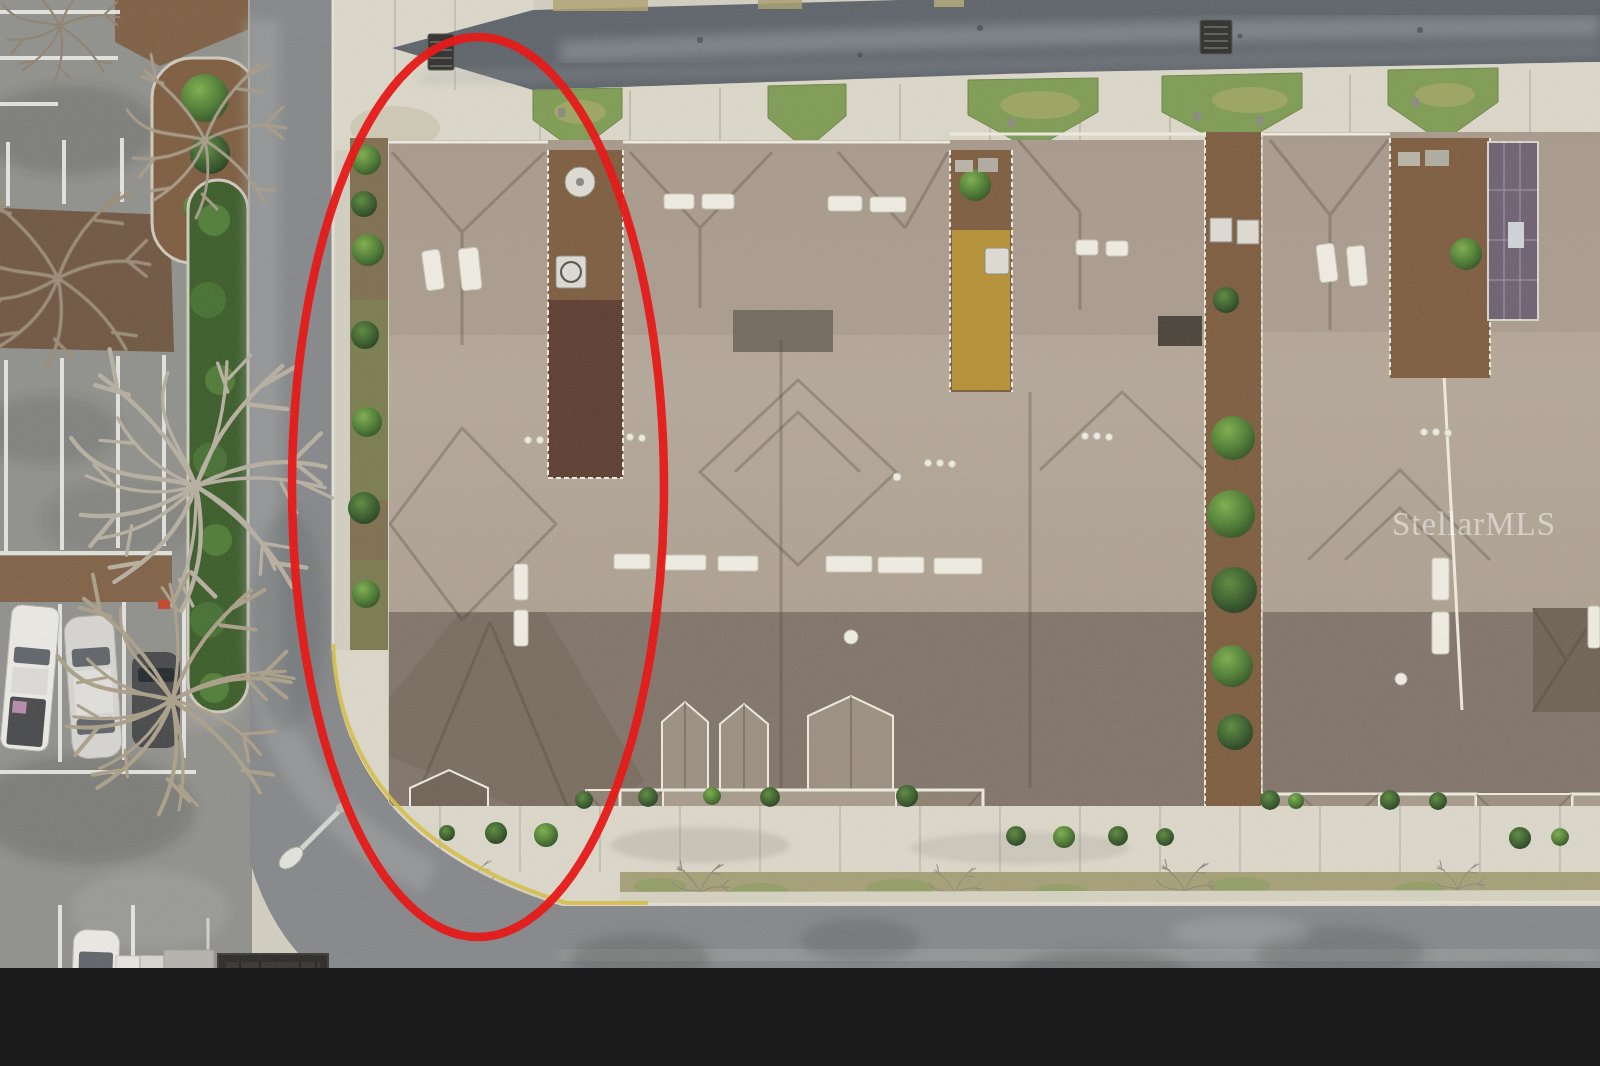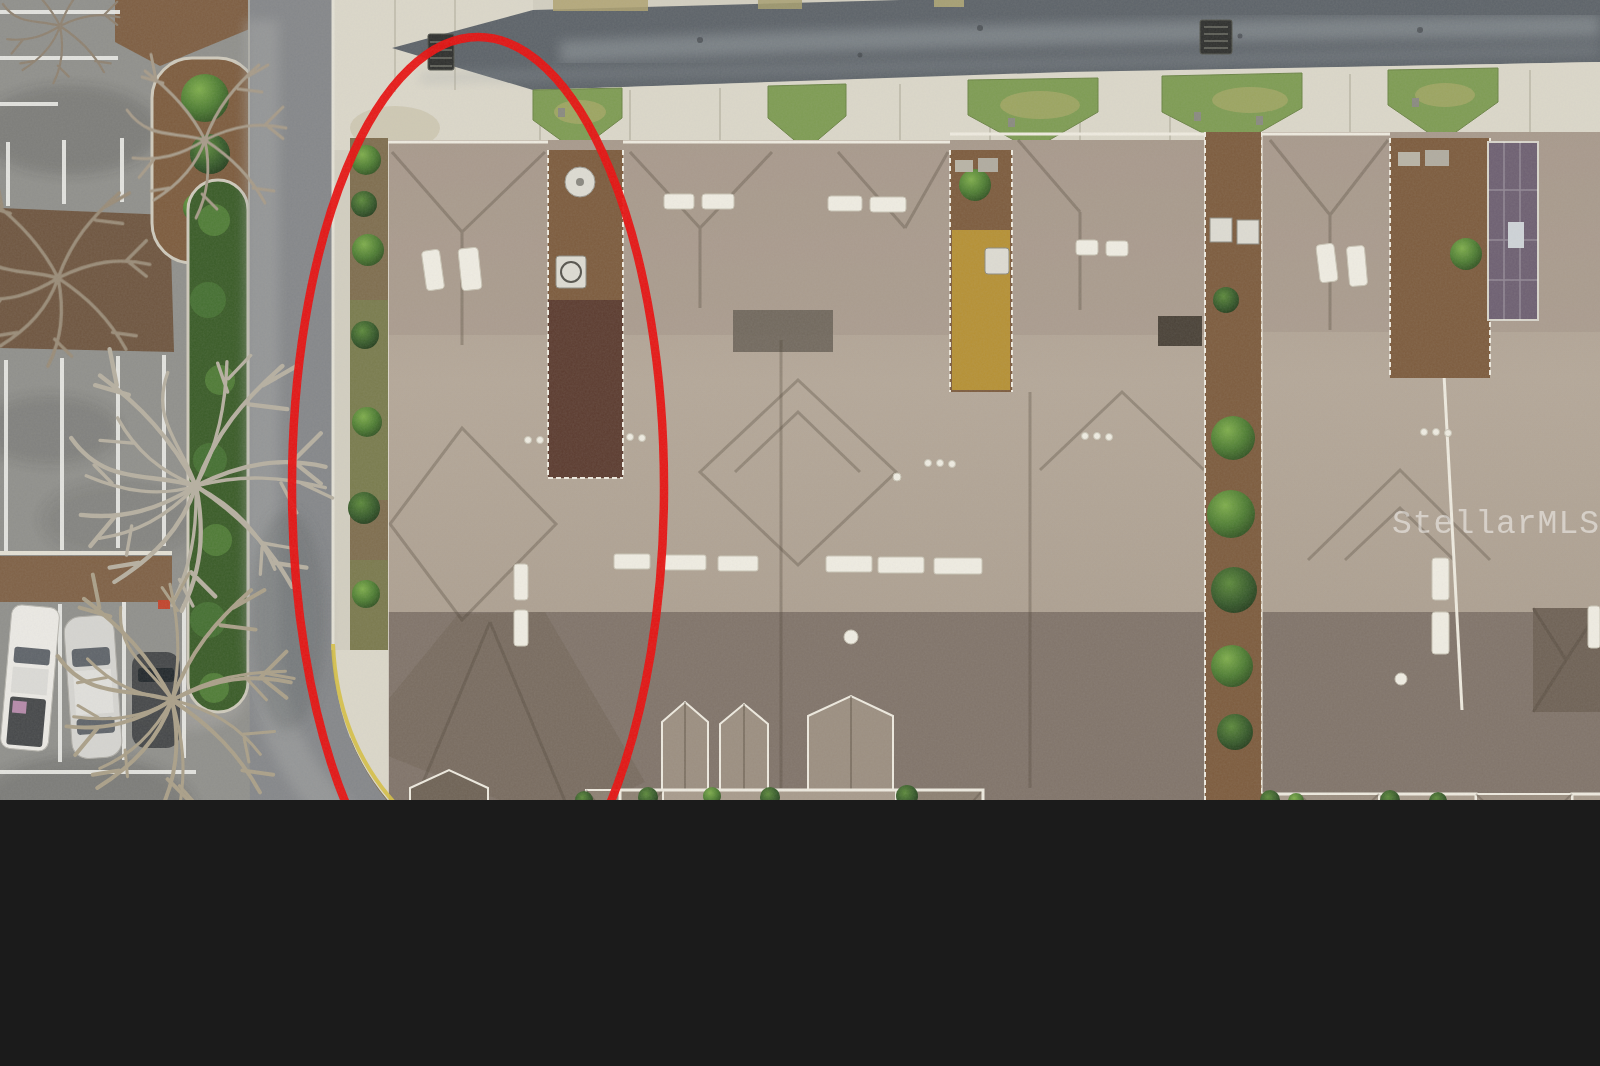--- a/index.html
+++ b/index.html
@@ -1,19 +1,19 @@
 <!DOCTYPE html>
 <html style="--pavementBase: #d3cfc1; --concreteBright: #dcd8ca; --concreteJoint: #b7b2a2; --lotAsphalt: #90908c; --roadTop: #5d6369; --roadWorn: #9aa0a4; --street: #85878a; --streetWorn: #a8a9a7; --curbWhite: #e4e1d5; --yellowCurb: #d6c044; --stallLine: #ebebe6; --roofBack: #a89a8c; --roofMain: #b5a899; --roofFront: #81746a; --roofGable: #9c8f81; --gutter: #efebe0; --ventWhite: #f0ede3; --grass: #7e9c53; --grassDry: #a5a077; --mulch: #7d5c3e; --mulchDark: #5e4130; --hedgeDark: #3c5a2a; --hedgeLight: #558339; --bushMid: #4e7d33; --treeGray: #a79b89; --treePale: #b7b0a1; --red: #e8100f; --carWhite: #eceae5; --carSilver: #d6d5d1; --carDark: #3f4143; --glass: #5f646a; --shedWhite: #e8e6e0; --shedGray: #b5b3ad; --dumpGreen: #98c93c; --enclosure: #2a2927; --purple: #6e6072; --gravel: #cfc9b4; --acWhite: #dedcd3; --drainDark: #2e2f2d; --rust: #6e4a34; --foliageGold: #c09a34; --watermark: rgba(255,255,255,0.48);"><head>
 <meta charset="utf-8">
 <title>Aerial Photo</title>
 <style>
   html,body{margin:0;padding:0;background:#1b1b1b;}
   .stage{
-    position:relative;width:1600px;height:800px;overflow:hidden;
-    font-family:Liberation Mono, monospace;
+    position:relative;width:1600px;height:968px;overflow:hidden;
+    font-family:Liberation Serif, serif;
     background:var(--pavementBase,#d3cfc1);
   }
   .stage svg{position:absolute;left:0;top:0;}
   .watermark{
     position:absolute;left:1392px;top:506px;width:210px;
     font-size:33px;font-weight:500;letter-spacing:1px;
     color:var(--watermark,rgba(255,255,255,0.48));
     user-select:none;pointer-events:none;
   }
 </style>

